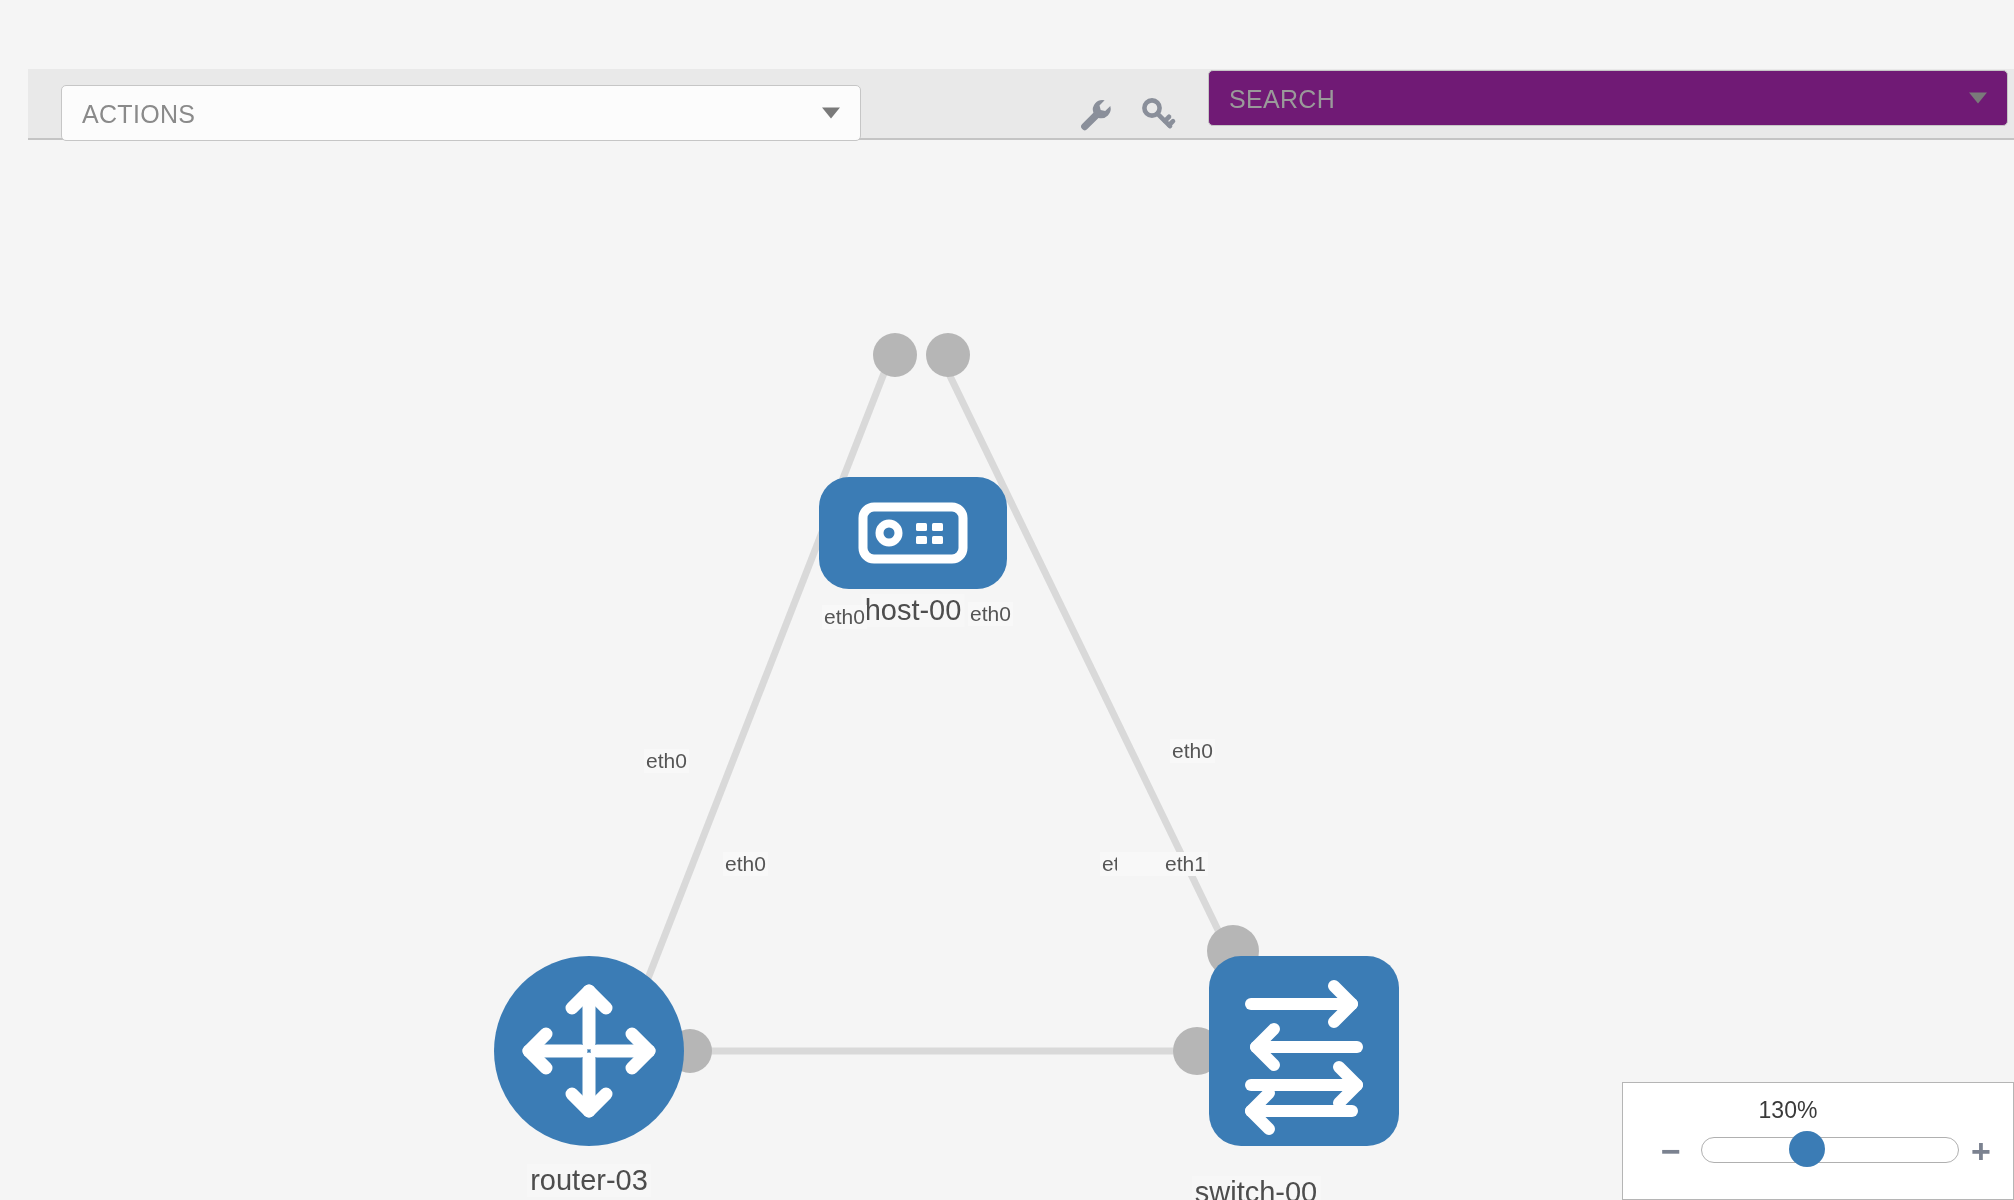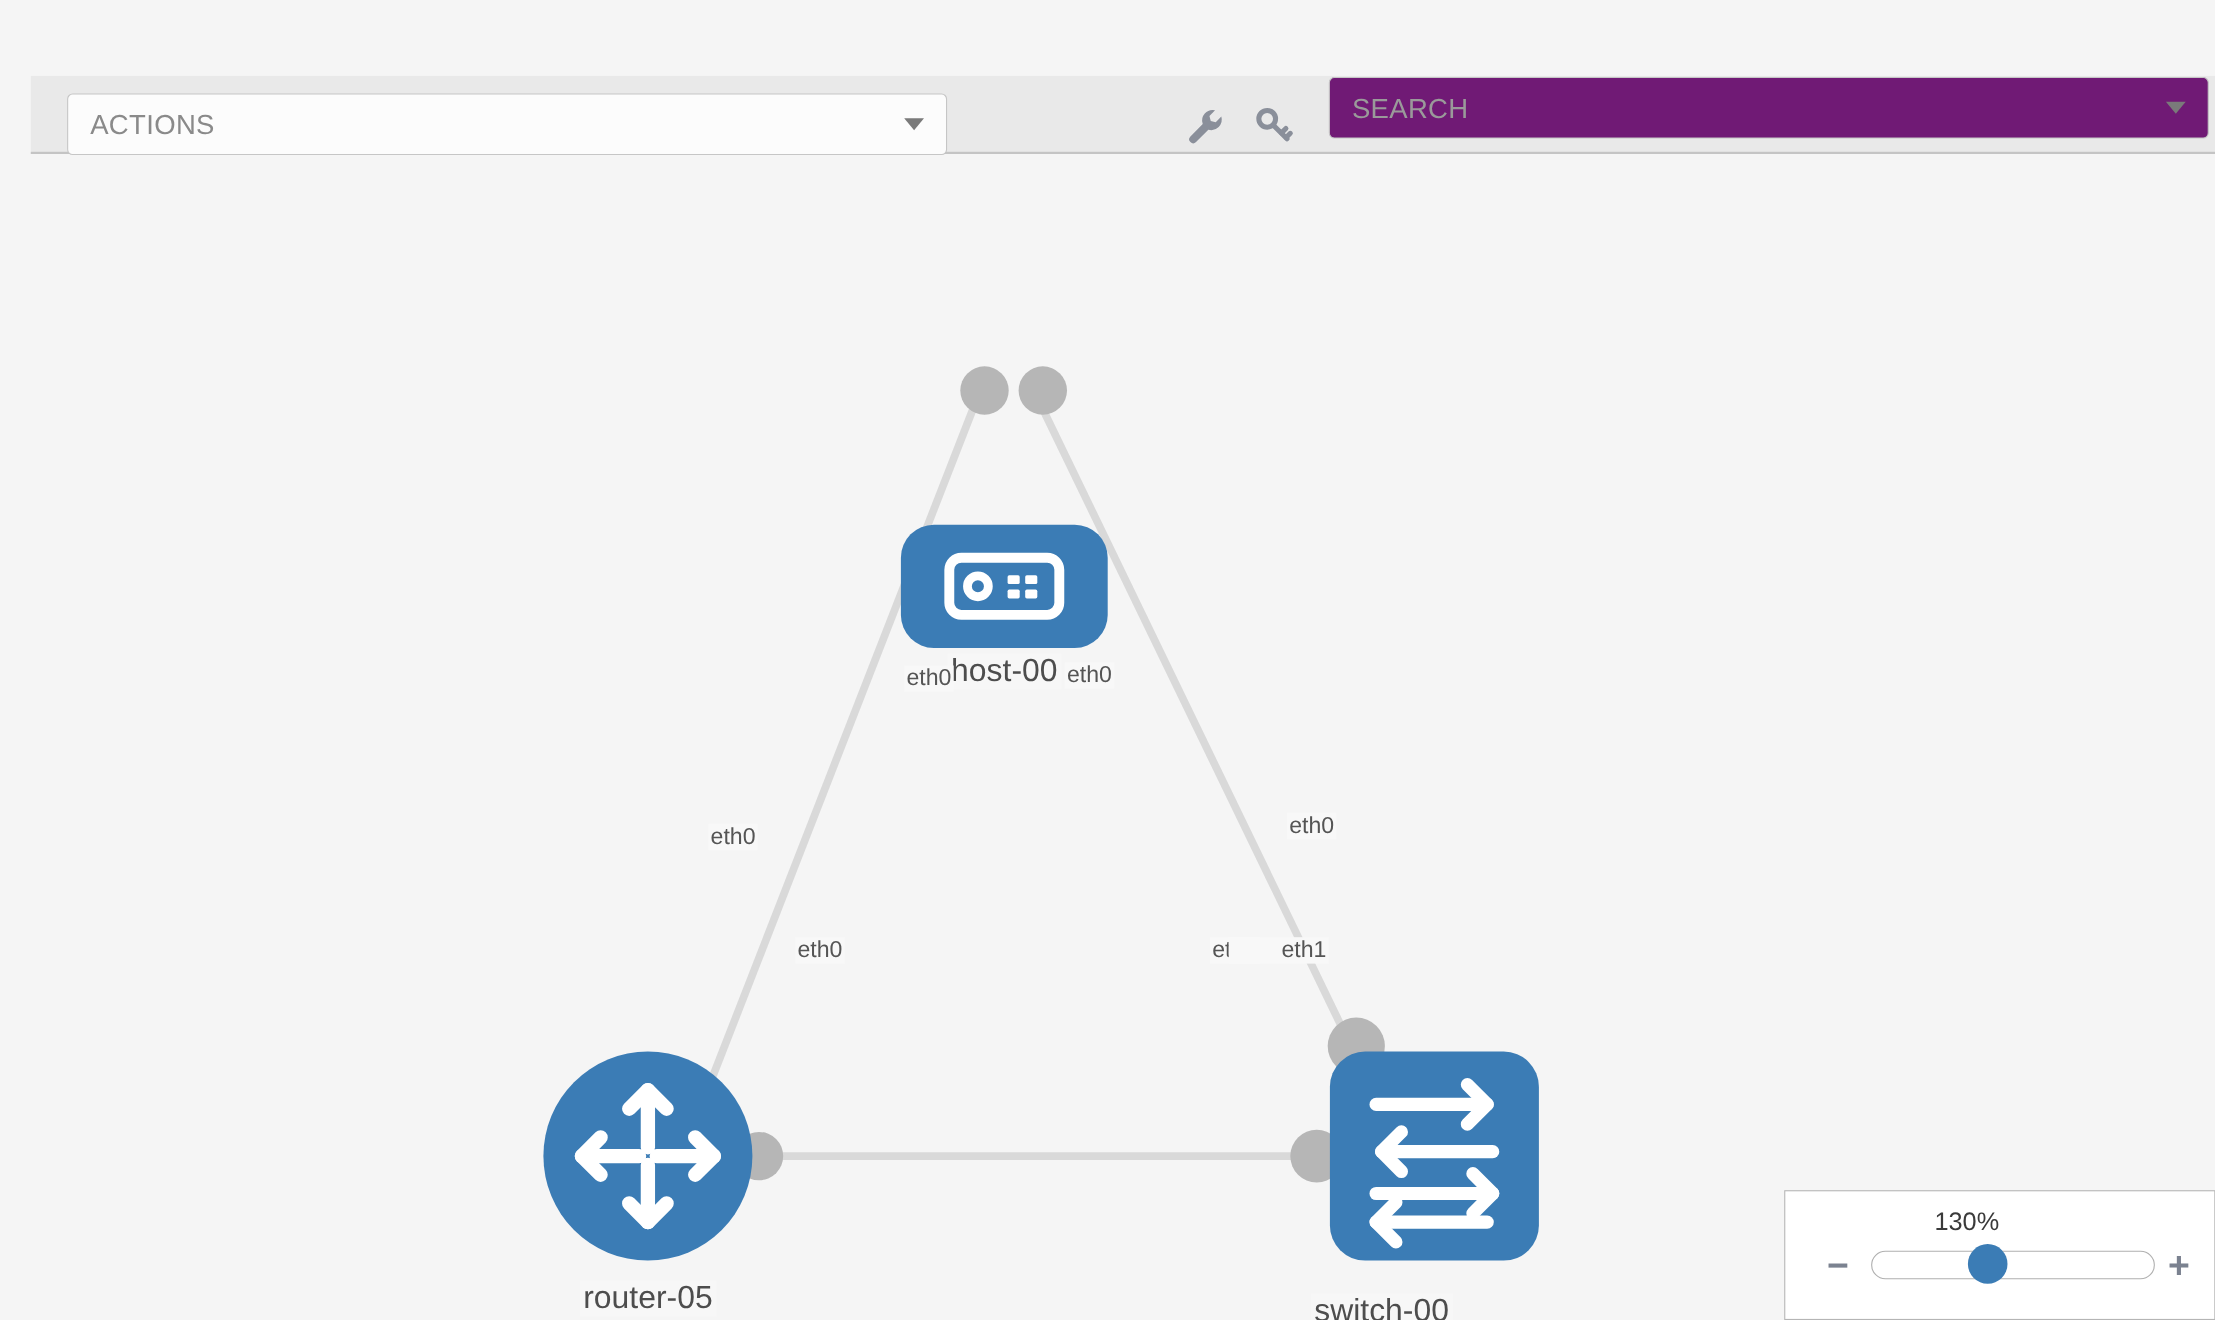--- a/index.html
+++ b/index.html
@@ -234,21 +234,21 @@
           <path d="M1251 926 L1357 926"></path>
           <path d="M1339 908 L1357 926 L1339 944"></path>
 
           <path d="M1352 952 L1251 952"></path>
           <path d="M1269 934 L1251 952 L1269 970"></path>
         </g>
       </g>
     </svg>
 
     <div class="node-label" style="left:913px; top:435px;">host-00</div>
-    <div class="node-label" style="left:589px; top:1005px;">router-05</div>
+    <div class="node-label" style="left:589px; top:1005px;">router-03</div>
     <div class="node-label" style="left:1256px; top:1005px;margin-top:12px;">switch-00</div>
 
     <div class="iface-label" style="left:822px; top:446px;">eth0</div>
     <div class="iface-label" style="left:968px; top:443px;">eth0</div>
     <div class="iface-label" style="left:644px; top:590px;">eth0</div>
     <div class="iface-label" style="left:1170px; top:580px;">eth0</div>
     <div class="iface-label" style="left:723px; top:693px;">eth0</div>
     <div class="iface-label" style="left:1100px; top:693px;">eth0</div>
     <div class="iface-label" style="left:1117px; top:693px;padding-left:48px;">eth1</div>
   </div>

